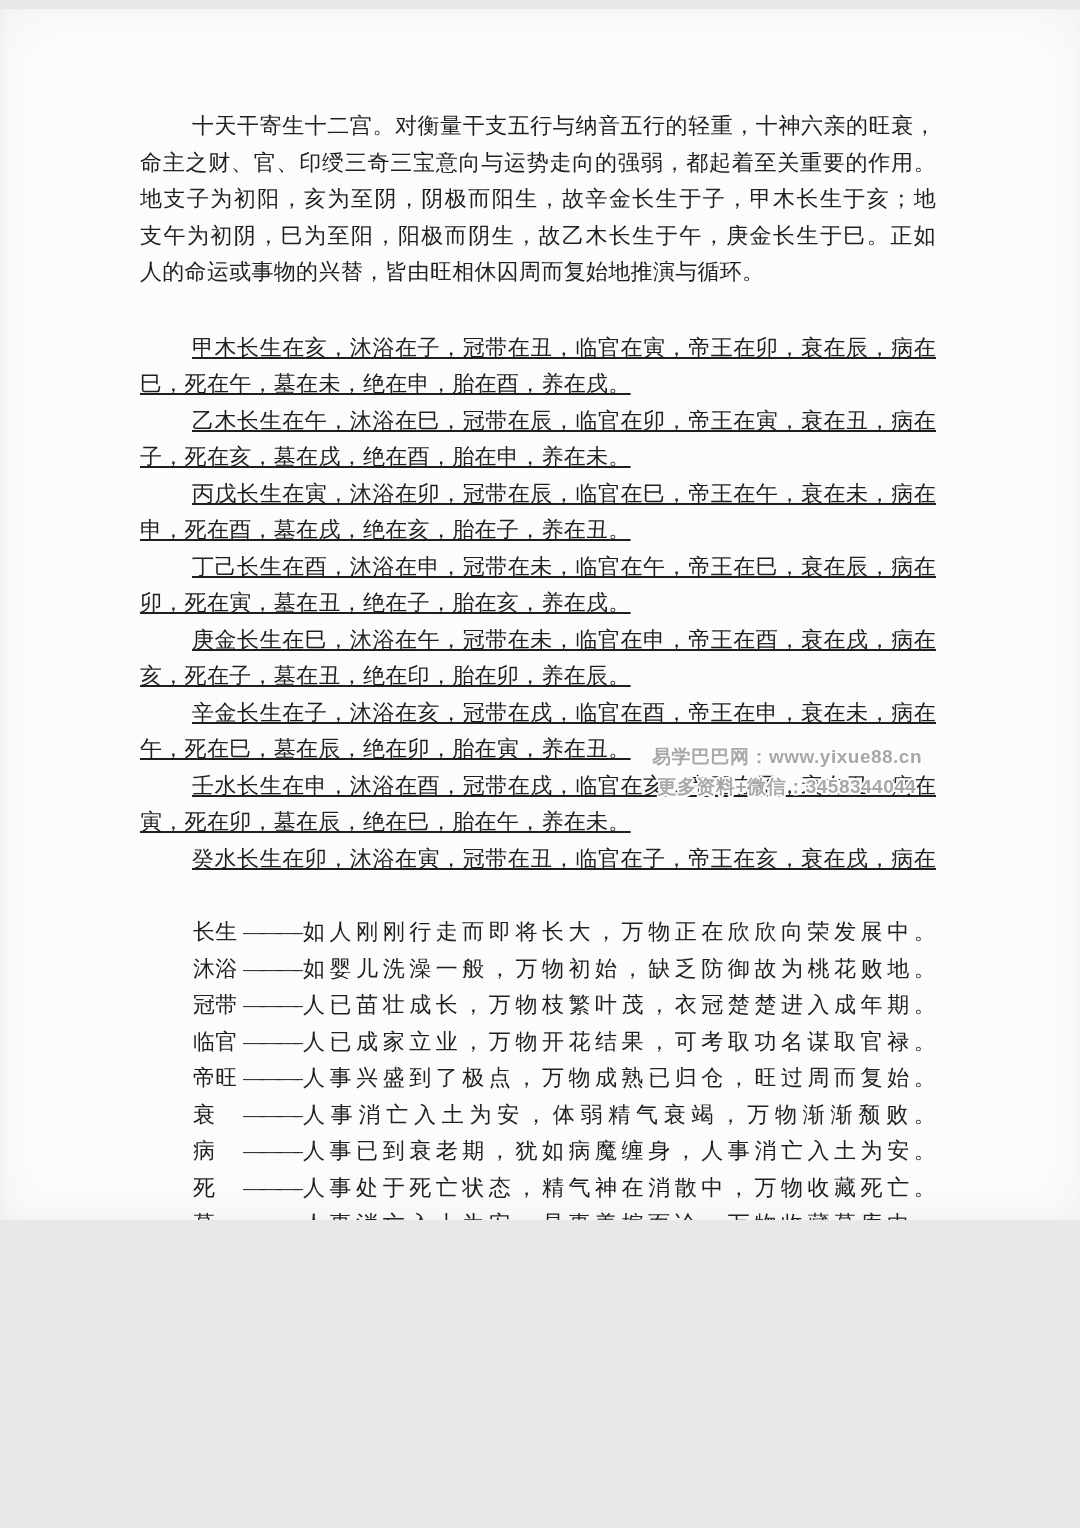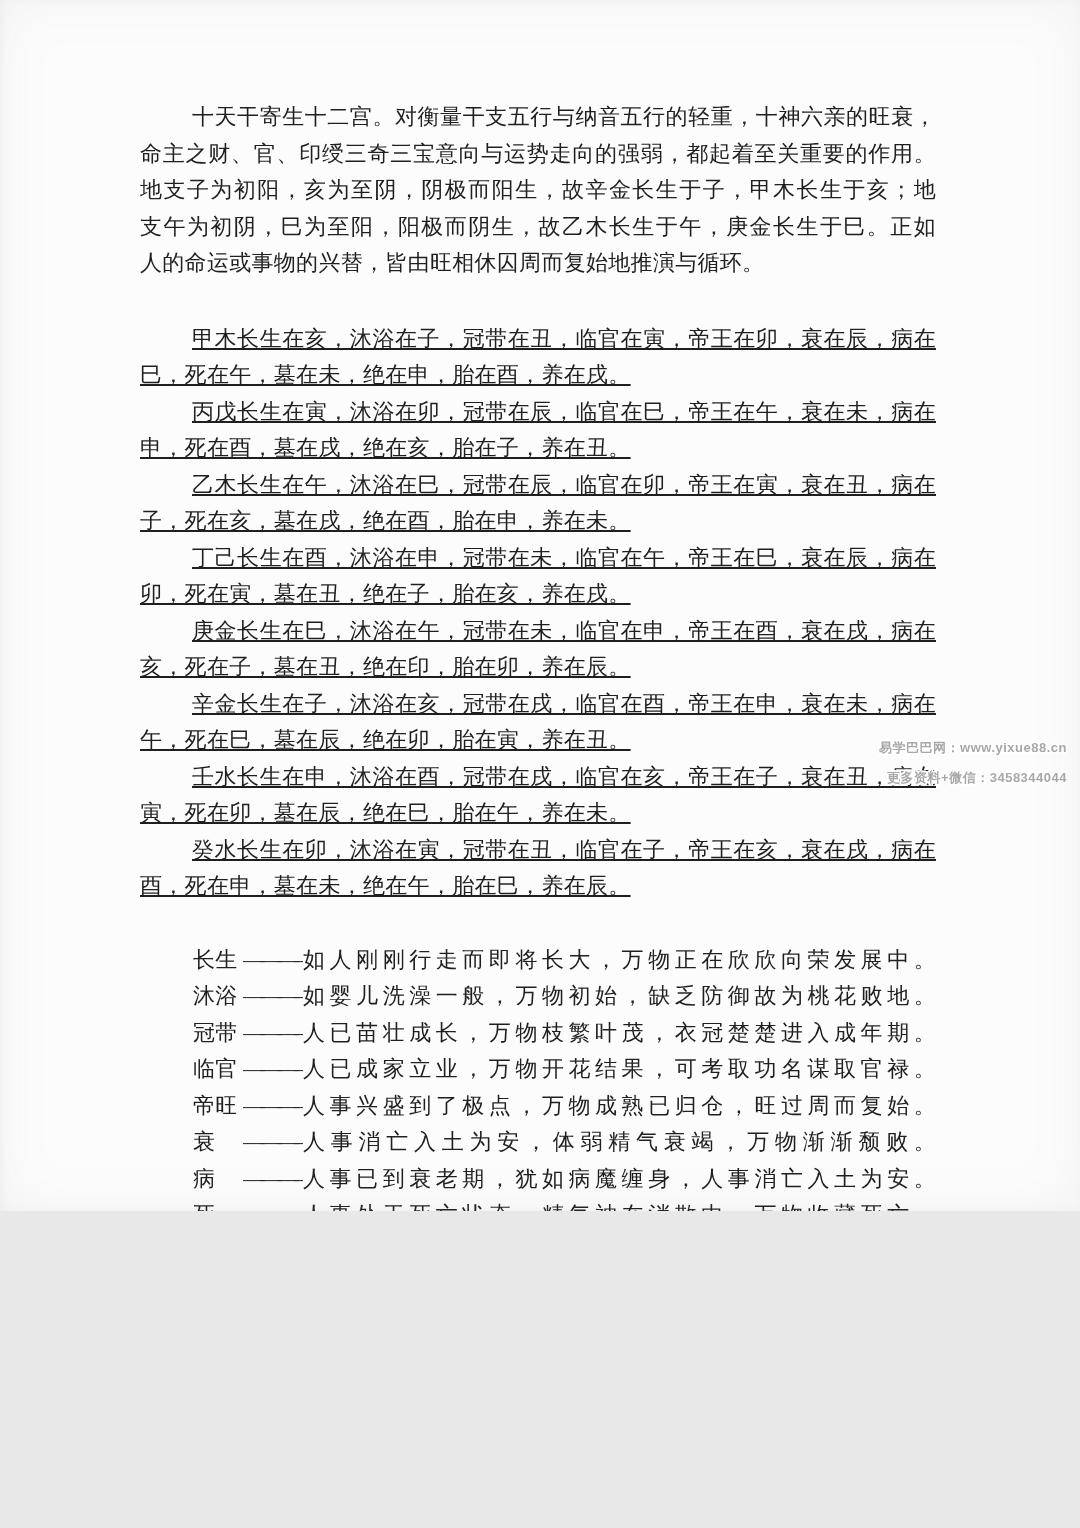--- a/index.html
+++ b/index.html
@@ -1,19 +1,19 @@
 <!DOCTYPE html>
 <html><head>
 <meta charset="utf-8">
 <style>
   html,body { margin:0; padding:0; background:#e8e8e8; }
   .page {
     position:relative;
     width:1080px; height:1211px;
-    margin:0 auto;
+    margin:9px auto;
     background:#fcfcfc;
     font-family:"Liberation Serif","DejaVu Serif",serif;
     color:#1f1f1f;
     overflow:hidden;
   }
   .page::after {
     content:"";
     position:absolute; inset:0;
     box-shadow: inset 0 0 55px rgba(110,110,110,.07), inset 3px 0 8px rgba(110,110,110,.05);
     pointer-events:none;
@@ -33,23 +33,23 @@
   .srow { display:flex; min-height:36.5px; }
   .term { width:47px; flex:0 0 47px; }
   .dashes {
     flex:0 0 60px; width:60px; margin-left:3px;
     overflow:hidden; white-space:nowrap;
     letter-spacing:-5px; color:#2a2a2a;
   }
   .desc { flex:1 1 auto; text-align:justify; text-align-last:justify; }
   .wm {
     position:absolute; right:13px; width:560px;
-    text-align:right;
+    text-align:center;
     font-family:"Liberation Sans","DejaVu Sans",sans-serif;
-    font-weight:bold; font-size:13px; line-height:30px;
+    font-weight:bold; font-size:19px; line-height:30px;
     color:#a8a8a8; letter-spacing:0.5px;
     text-shadow:
       -2px 0 0 #ffffff, 2px 0 0 #ffffff, 0 -2px 0 #ffffff, 0 2px 0 #ffffff,
       -1.5px -1.5px 0 #ffffff, 1.5px 1.5px 0 #ffffff,
       -1.5px 1.5px 0 #ffffff, 1.5px -1.5px 0 #ffffff;
   }
   .wm1 { top:733px; }
   .wm2 { top:763px; }
   .pageno {
     position:absolute; left:0; top:1434px; width:1080px;
@@ -69,46 +69,45 @@
       <div class="line jl">支午为初阴，巳为至阳，阳极而阴生，故乙木长生于午，庚金长生于巳。正如</div>
       <div class="line pl">人的命运或事物的兴替，皆由旺相休囚周而复始地推演与循环。</div>
     </div>
 
     <div class="stems" id="stems">
         <div class="para stem">
           <div class="line jl first">甲木长生在亥，沐浴在子，冠带在丑，临官在寅，帝王在卯，衰在辰，病在</div>
           <div class="line pl">巳，死在午，墓在未，绝在申，胎在酉，养在戌。</div>
         </div>
         <div class="para stem">
+          <div class="line jl first">乙木长生在午，沐浴在巳，冠带在辰，临官在卯，帝王在寅，衰在丑，病在</div>
+          <div class="line pl">子，死在亥，墓在戌，绝在酉，胎在申，养在未。</div>
+        </div>
+        <div class="para stem">
           <div class="line jl first">丙戊长生在寅，沐浴在卯，冠带在辰，临官在巳，帝王在午，衰在未，病在</div>
           <div class="line pl">申，死在酉，墓在戌，绝在亥，胎在子，养在丑。</div>
-        </div>
-        <div class="para stem">
-          <div class="line jl first">乙木长生在午，沐浴在巳，冠带在辰，临官在卯，帝王在寅，衰在丑，病在</div>
-          <div class="line pl">子，死在亥，墓在戌，绝在酉，胎在申，养在未。</div>
         </div>
         <div class="para stem">
           <div class="line jl first">丁己长生在酉，沐浴在申，冠带在未，临官在午，帝王在巳，衰在辰，病在</div>
           <div class="line pl">卯，死在寅，墓在丑，绝在子，胎在亥，养在戌。</div>
         </div>
         <div class="para stem">
           <div class="line jl first">庚金长生在巳，沐浴在午，冠带在未，临官在申，帝王在酉，衰在戌，病在</div>
           <div class="line pl">亥，死在子，墓在丑，绝在印，胎在卯，养在辰。</div>
         </div>
         <div class="para stem">
           <div class="line jl first">辛金长生在子，沐浴在亥，冠带在戌，临官在酉，帝王在申，衰在未，病在</div>
           <div class="line pl">午，死在巳，墓在辰，绝在卯，胎在寅，养在丑。</div>
         </div>
         <div class="para stem">
           <div class="line jl first">壬水长生在申，沐浴在酉，冠带在戌，临官在亥，帝王在子，衰在丑，病在</div>
           <div class="line pl">寅，死在卯，墓在辰，绝在巳，胎在午，养在未。</div>
         </div>
         <div class="para stem">
           <div class="line jl first">癸水长生在卯，沐浴在寅，冠带在丑，临官在子，帝王在亥，衰在戌，病在</div>
-          <div class="line pl">酉，死在申，墓在未，绝在午，胎在巳，养在辰。</div>
         </div>
       </div>
 
     <div class="states">
       <div id="staterows">
           <div class="srow">
             <span class="term">长生</span>
             <span class="dashes">————</span>
             <span class="desc">如人刚刚行走而即将长大，万物正在欣欣向荣发展中。</span>
           </div>

